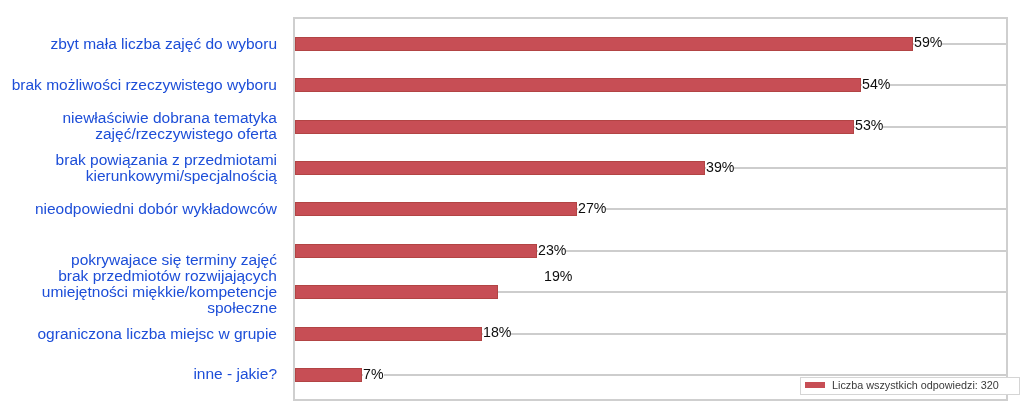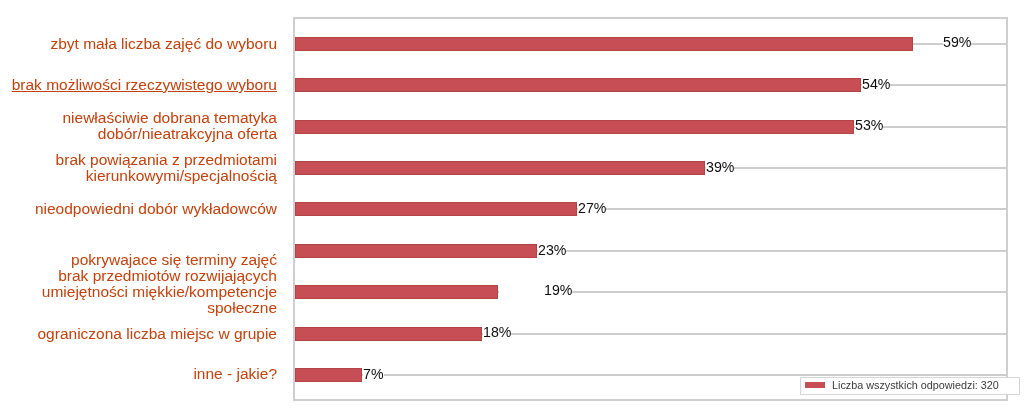--- a/index.html
+++ b/index.html
@@ -42,21 +42,21 @@
     height: 14px;
     background: #c74e55;
     border: 1px solid #b24444;
     box-sizing: border-box;
   }
   .cat-label {
     position: absolute;
     right: 747px;
     text-align: right;
     font-size: 15.5px;
-    color: #c2410c;
+    color: #1d4ed8;
     line-height: 16px;
     white-space: nowrap;
   }
   .value-label {
     position: absolute;
     font-size: 14.2px;
     color: #0d0d0d;
     background: #ffffff;
     line-height: 14px;
   }
@@ -106,35 +106,35 @@
       <div class="gridline" style="top: 231px;"></div>
       <div class="bar" style="top: 224.9px; width: 242px;"></div>
       <div class="gridline" style="top: 272px;"></div>
       <div class="bar" style="top: 266.34px; width: 203px;"></div>
       <div class="gridline" style="top: 314px;"></div>
       <div class="bar" style="top: 307.78px; width: 187px;"></div>
       <div class="gridline" style="top: 355px;"></div>
       <div class="bar" style="top: 349.22px; width: 67px;"></div>
     </div>
   <div id="labels-layer">
-      <div class="value-label" style="left: 914px; top: 35px; margin-left: 29px;">59%</div>
+      <div class="value-label" style="left: 914px; top: 35px;">59%</div>
       <div class="cat-label" style="top: 36px;">zbyt mała liczba zajęć do wyboru</div>
       <div class="value-label" style="left: 862px; top: 77px;">54%</div>
-      <div class="cat-label" style="top: 77px; text-decoration: underline;">brak możliwości rzeczywistego wyboru</div>
+      <div class="cat-label" style="top: 77px;">brak możliwości rzeczywistego wyboru</div>
       <div class="value-label" style="left: 855px; top: 118px;">53%</div>
       <div class="cat-label" style="top: 110px;">niewłaściwie dobrana tematyka</div>
-      <div class="cat-label" style="top: 126px;">dobór/nieatrakcyjna oferta</div>
+      <div class="cat-label" style="top: 126px;">zajęć/rzeczywistego oferta</div>
       <div class="value-label" style="left: 706px; top: 160px;">39%</div>
       <div class="cat-label" style="top: 152px;">brak powiązania z przedmiotami</div>
       <div class="cat-label" style="top: 168px;">kierunkowymi/specjalnością</div>
       <div class="value-label" style="left: 578px; top: 201px; text-align: right;">27%</div>
       <div class="cat-label" style="top: 201px;">nieodpowiedni dobór wykładowców</div>
       <div class="value-label" style="left: 538px; top: 243px;">23%</div>
       <div class="cat-label" style="top: 243px; margin-top: 9px;">pokrywajace się terminy zajęć</div>
-      <div class="value-label" style="left: 499px; top: 283px; padding-left: 45px;">19%</div>
+      <div class="value-label" style="left: 499px; top: 269px; padding-left: 45px;">19%</div>
       <div class="cat-label" style="top: 268px;">brak przedmiotów rozwijających</div>
       <div class="cat-label" style="top: 284px; padding-left: 40px;">umiejętności miękkie/kompetencje</div>
       <div class="cat-label" style="top: 300px;">społeczne</div>
       <div class="value-label" style="left: 483px; top: 325px;">18%</div>
       <div class="cat-label" style="top: 326px;">ograniczona liczba miejsc w grupie</div>
       <div class="value-label" style="left: 363px; top: 367px;">7%</div>
       <div class="cat-label" style="top: 366px;">inne - jakie?</div>
     </div>
   <div id="legend">
     <div id="legend-swatch"></div>

